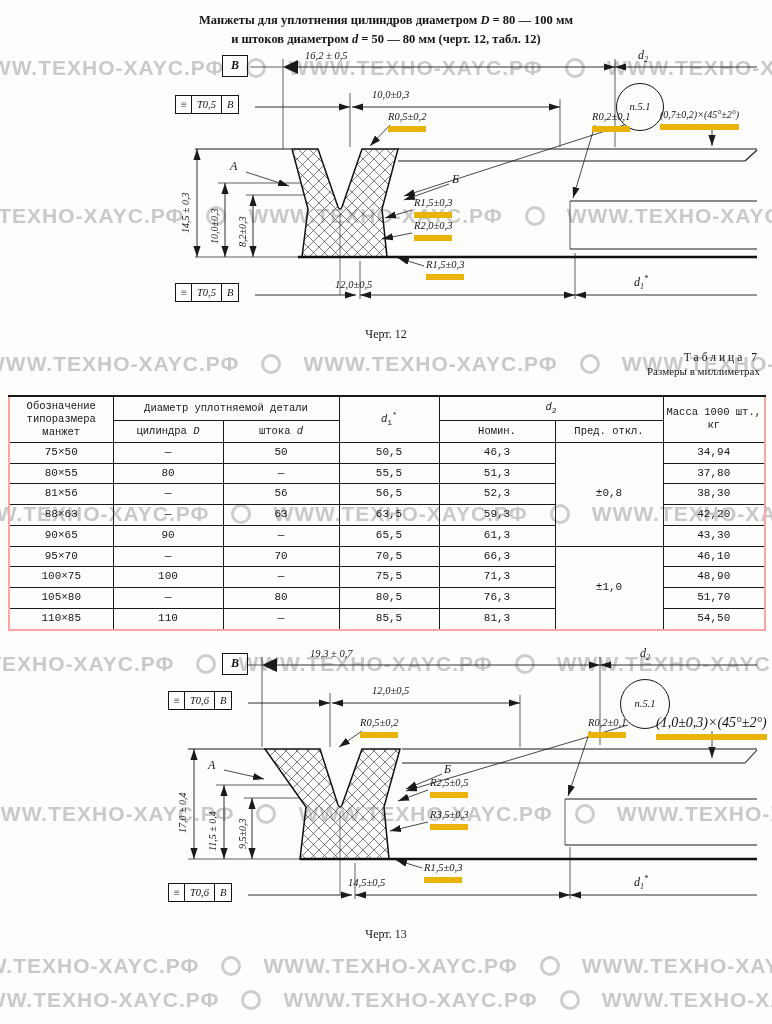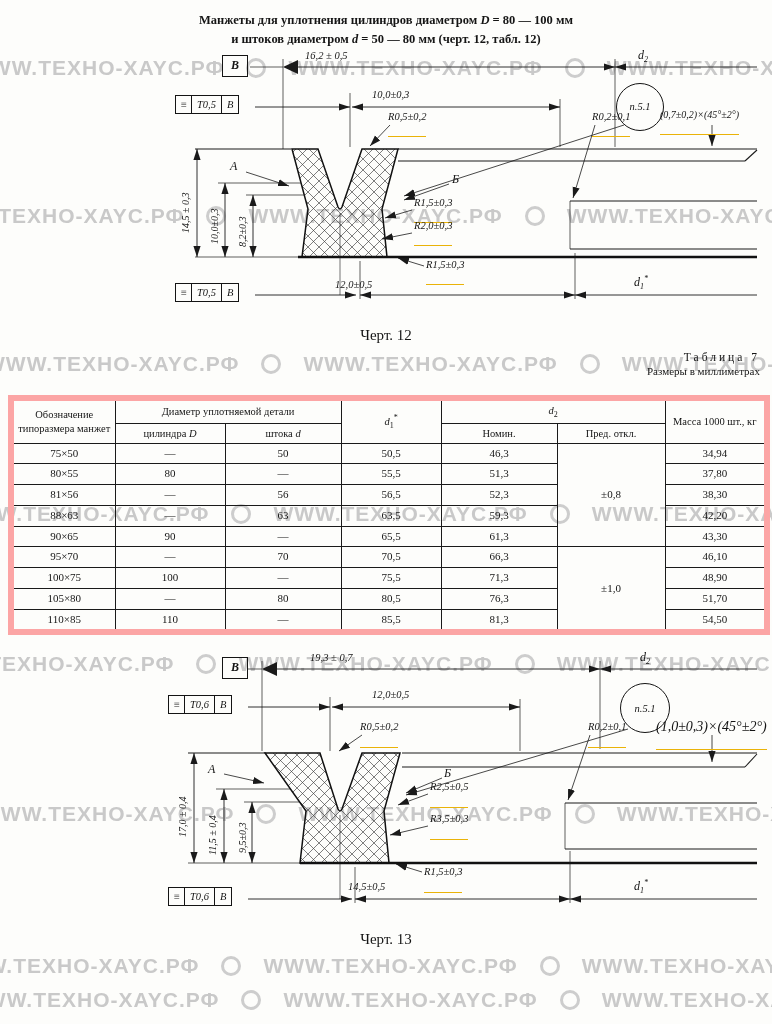--- a/index.html
+++ b/index.html
@@ -11,44 +11,44 @@
   .wm-t{font-family:"Liberation Sans",sans-serif;font-weight:bold;font-size:21px;
         color:#c9c9c9;letter-spacing:1px;flex:0 0 auto;}
   .wm-ico{flex:0 0 auto;width:14px;height:14px;border:3px solid #cdcdcd;border-radius:50%;}
   
   #content{position:relative;z-index:1;}
   .title{padding-top:11px;text-align:center;font-weight:bold;font-size:12.5px;line-height:1.5;}
   .title .tvar{font-style:italic;}
   .draw{position:relative;height:300px;}
   .draw svg{position:absolute;left:0;top:0;}
   .lbl{position:absolute;font-style:italic;font-size:10.5px;line-height:1.1;white-space:nowrap;color:#141414;}
-  .lbl.u{border-bottom:1px solid #eab308;padding-bottom:14px;}
+  .lbl.u{border-bottom:6px solid #eab308;padding-bottom:4px;}
   .lbl.big{font-size:12px;}
   .vlbl{position:absolute;font-style:italic;font-size:10px;white-space:nowrap;
         transform:rotate(-90deg);transform-origin:0 0;color:#141414;}
   .dbox{position:absolute;width:24px;height:20px;border:1.3px solid #141414;
         text-align:center;font-style:italic;font-weight:bold;font-size:12px;line-height:19px;background:transparent;}
   .dframe{position:absolute;display:flex;font-size:10.5px;}
   .dframe span{border:1.2px solid #141414;padding:2px 5px 1px;line-height:14px;background:transparent;}
   .dframe .fsym{font-style:normal;letter-spacing:-1px;}
   .dframe .ftol,.dframe .fdat{font-style:italic;border-left:none;}
   .ncirc{position:absolute;border:1.6px solid #141414;border-radius:50%;
          display:flex;align-items:center;justify-content:center;font-style:italic;font-size:10.5px;}
-  .caption{position:absolute;left:0;width:100%;text-align:center;font-size:15px;}
+  .caption{position:absolute;left:0;width:100%;text-align:center;font-size:12px;}
   sub,sup{font-size:8px;}
   
   .tbl-cap{height:40px;text-align:right;padding:2px 12px 0 0;}
   .tbl-cap .cap1{font-size:11.5px;letter-spacing:3px;}
   .tbl-cap .cap2{font-size:11px;margin-top:2px;}
   
   table.gt{border-collapse:collapse;margin:4px 8px 0;width:756px;table-layout:fixed;
            font-size:11px;}
   table.gt th,table.gt td{border:1px solid #1a1a1a;text-align:center;vertical-align:middle;
            padding:3px 2px;font-weight:normal;line-height:1.25;background:transparent;}
-  table.gt{border:6px solid #fca5a5;}
+  table.gt{border:2px solid #fca5a5;font-family:Liberation Mono, monospace;}
   table.gt thead th{border-bottom-width:1.5px;font-size:10.5px;}
   table.gt thead tr:first-child th{border-top-width:2px;}
   .dvar{font-style:italic;}
 </style>
 </head>
 <body>
 
 <div id="page">
 
   <div id="wm">

